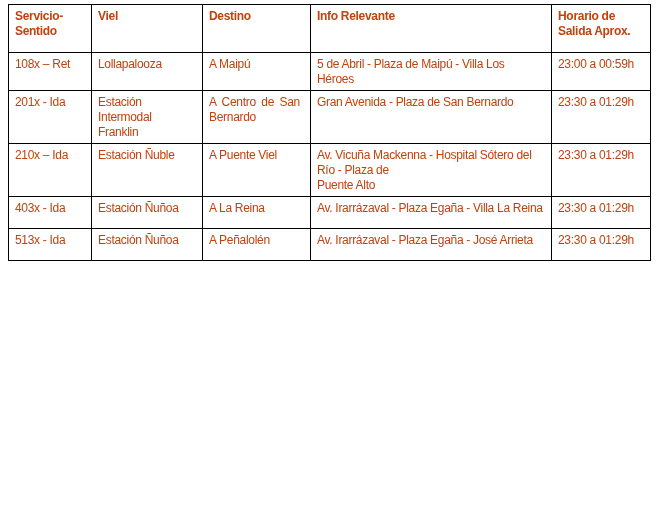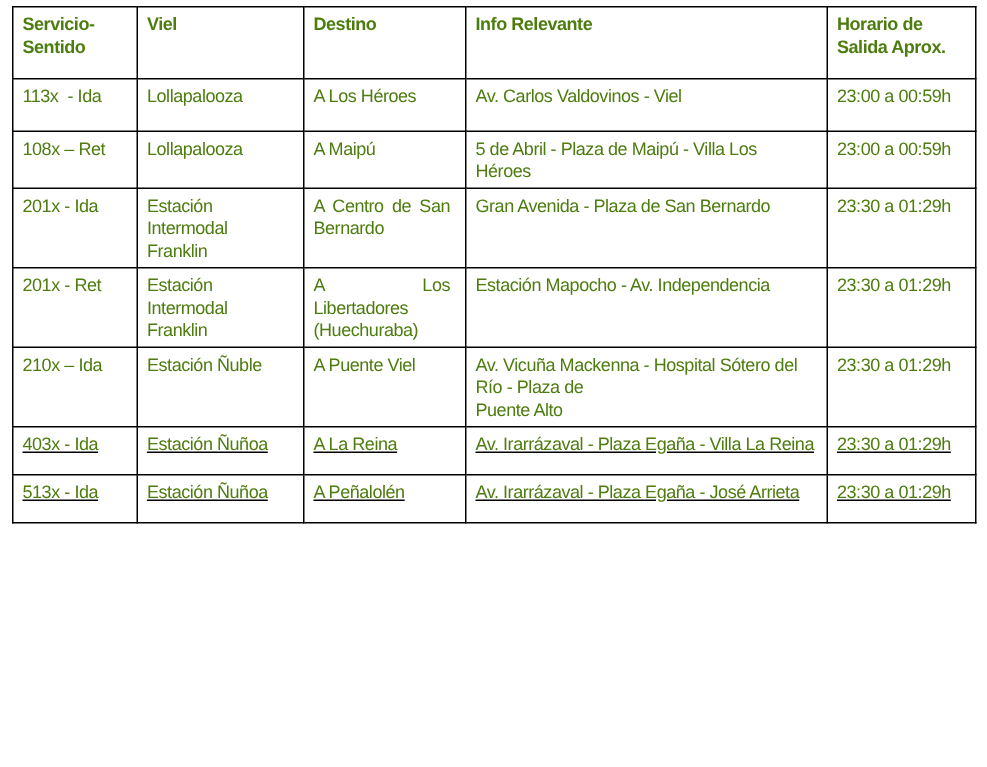--- a/index.html
+++ b/index.html
@@ -22,35 +22,35 @@
   .schedule th, .schedule td {
     border: 1.7px solid #000000;
     vertical-align: top;
     font-size: 12px;
     line-height: 15px;
     letter-spacing: -0.3px;
     padding: 4px 6px 3px 6px;
     white-space: pre-wrap;
     word-wrap: break-word;
     text-align: left;
-    color: #4d7c0f;
+    color: #c2410c;
   }
   .schedule th { font-weight: bold; }
   .col-servicio { width: 83px; }
   .col-desde   { width: 111px; }
   .col-destino { width: 108px; }
   .col-info    { width: 241px; }
   .col-horario { width: 99px; }
   .schedule td.c-destino { text-align: justify; padding-right: 10px; }
   .schedule td.c-info    { padding-right: 4px; }
   tr.rh-head { height: 48px; }
   tr.rh-1 { height: 35px; }
   tr.rh-2 { height: 33px; }
   tr.rh-3 { height: 50px; }
-  tr.rh-4 { height: 32px; text-decoration: underline; }
+  tr.rh-4 { height: 32px; }
 </style>
 </head>
 <body>
 
 <div class="page">
   <table class="schedule">
     <colgroup>
       <col class="col-servicio">
       <col class="col-desde">
       <col class="col-destino">
@@ -60,51 +60,35 @@
     <thead>
       <tr class="rh-head">
         <th>Servicio-Sentido</th>
         <th>Viel</th>
         <th>Destino</th>
         <th>Info Relevante</th>
         <th>Horario de Salida Aprox.</th>
       </tr>
     </thead>
     <tbody>
-      <tr class="rh-1">
-        <td class="c-servicio">113x  - Ida</td>
-        <td class="c-desde">Lollapalooza</td>
-        <td class="c-destino">A Los Héroes</td>
-        <td class="c-info">Av. Carlos Valdovinos - Viel</td>
-        <td class="c-horario">23:00 a 00:59h</td>
-      </tr>
       <tr class="rh-2">
         <td class="c-servicio">108x – Ret</td>
         <td class="c-desde">Lollapalooza</td>
         <td class="c-destino">A Maipú</td>
         <td class="c-info">5 de Abril - Plaza de Maipú - Villa Los
 Héroes</td>
         <td class="c-horario">23:00 a 00:59h</td>
       </tr>
       <tr class="rh-3">
         <td class="c-servicio">201x - Ida</td>
         <td class="c-desde">Estación
 Intermodal
 Franklin</td>
         <td class="c-destino">A Centro de San Bernardo</td>
         <td class="c-info">Gran Avenida - Plaza de San Bernardo</td>
-        <td class="c-horario">23:30 a 01:29h</td>
-      </tr>
-      <tr class="rh-3">
-        <td class="c-servicio">201x - Ret</td>
-        <td class="c-desde">Estación
-Intermodal
-Franklin</td>
-        <td class="c-destino">A Los Libertadores (Huechuraba)</td>
-        <td class="c-info">Estación Mapocho - Av. Independencia</td>
         <td class="c-horario">23:30 a 01:29h</td>
       </tr>
       <tr class="rh-3">
         <td class="c-servicio">210x – Ida</td>
         <td class="c-desde">Estación Ñuble</td>
         <td class="c-destino">A Puente Viel</td>
         <td class="c-info">Av. Vicuña Mackenna - Hospital Sótero del
 Río - Plaza de
 Puente Alto</td>
         <td class="c-horario">23:30 a 01:29h</td>

